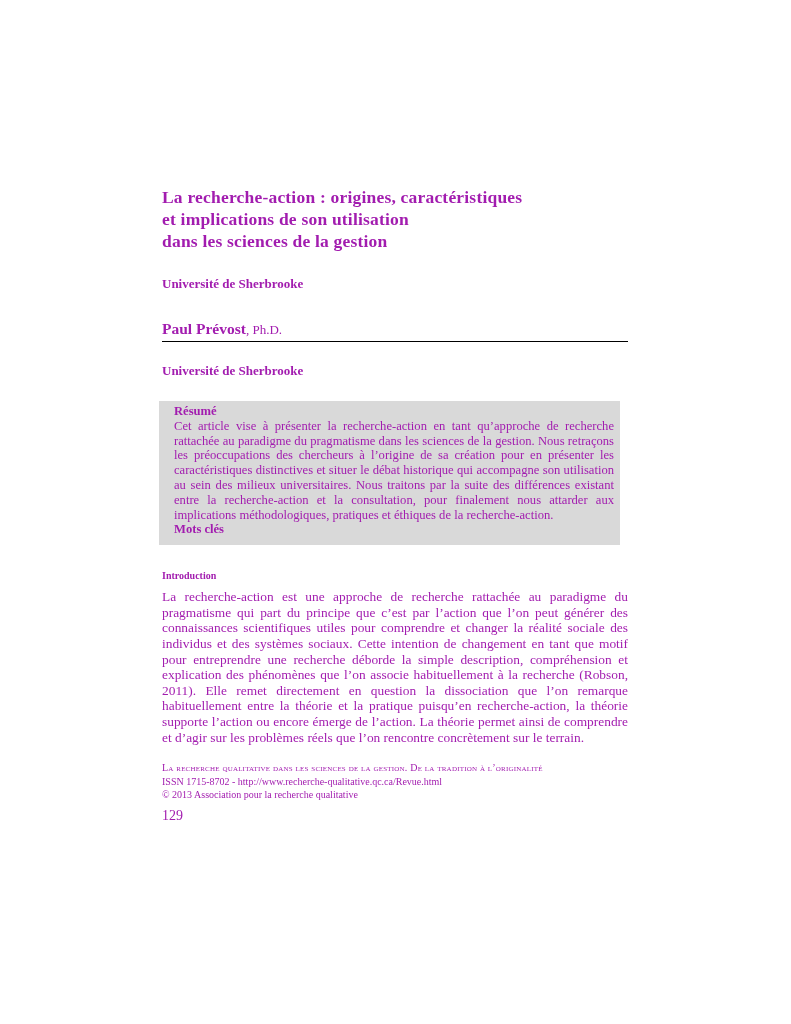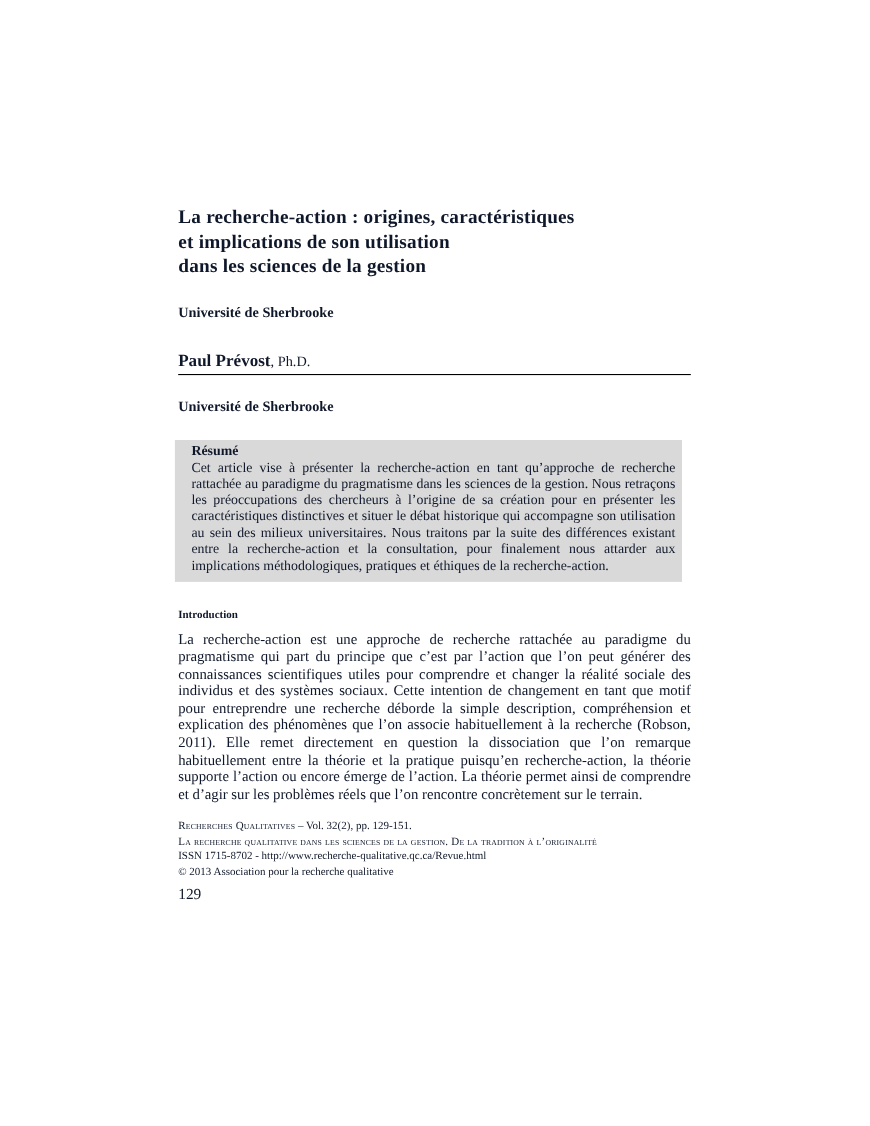--- a/index.html
+++ b/index.html
@@ -75,46 +75,46 @@
   .sc { font-variant: small-caps; letter-spacing: 0.2px; }
   .page-number {
     margin-top: 7px;
     text-align: left;
     font-size: 14px;
   }
 </style>
 </head>
 <body>
 
-<div class="page" style="background: rgb(255, 255, 255); color: #0f172a;">
+<div class="page" style="background: rgb(255, 255, 255); color: #a21caf;">
   <div class="content">
 
     <h1 class="title">La recherche-action : origines, caractéristiques
 et implications de son utilisation
 dans les sciences de la gestion</h1>
 
     <div class="author-block">
       <div class="affiliation">Université de Sherbrooke</div>
     </div>
 
     <div class="author-block second">
       <div class="author-line"><span class="author-name">Paul Prévost</span><span class="author-degree">, Ph.D.</span></div>
       <div class="affiliation">Université de Sherbrooke</div>
     </div>
 
     <div class="abstract-box" style="background: rgb(217, 217, 217);">
       <div class="abstract-heading">Résumé</div>
       <div class="abstract-body">Cet article vise à présenter la recherche-action en tant qu’approche de recherche rattachée au paradigme du pragmatisme dans les sciences de la gestion. Nous retraçons les préoccupations des chercheurs à l’origine de sa création pour en présenter les caractéristiques distinctives et situer le débat historique qui accompagne son utilisation au sein des milieux universitaires. Nous traitons par la suite des différences existant entre la recherche-action et la consultation, pour finalement nous attarder aux implications méthodologiques, pratiques et éthiques de la recherche-action.</div>
+      <div class="keywords-heading">Mots clés</div>
     </div>
 
     <h2 class="section-heading">Introduction</h2>
     <p class="body-text">La recherche-action est une approche de recherche rattachée au paradigme du pragmatisme qui part du principe que c’est par l’action que l’on peut générer des connaissances scientifiques utiles pour comprendre et changer la réalité sociale des individus et des systèmes sociaux. Cette intention de changement en tant que motif pour entreprendre une recherche déborde la simple description, compréhension et explication des phénomènes que l’on associe habituellement à la recherche (Robson, 2011). Elle remet directement en question la dissociation que l’on remarque habituellement entre la théorie et la pratique puisqu’en recherche-action, la théorie supporte l’action ou encore émerge de l’action. La théorie permet ainsi de comprendre et d’agir sur les problèmes réels que l’on rencontre concrètement sur le terrain.</p>
 
     <div class="footer">
-      <div class="footer-line"><span class="sc">Recherches Qualitatives</span> <span>– Vol. 32(2), pp. 129-151.</span></div>
       <div class="footer-line sc">La recherche qualitative dans les sciences de la gestion. De la tradition à l’originalité</div>
       <div class="footer-line">ISSN 1715-8702 - http://www.recherche-qualitative.qc.ca/Revue.html</div>
       <div class="footer-line">© 2013 Association pour la recherche qualitative</div>
     </div>
 
     <div class="page-number">129</div>
 
   </div>
 </div>
 

